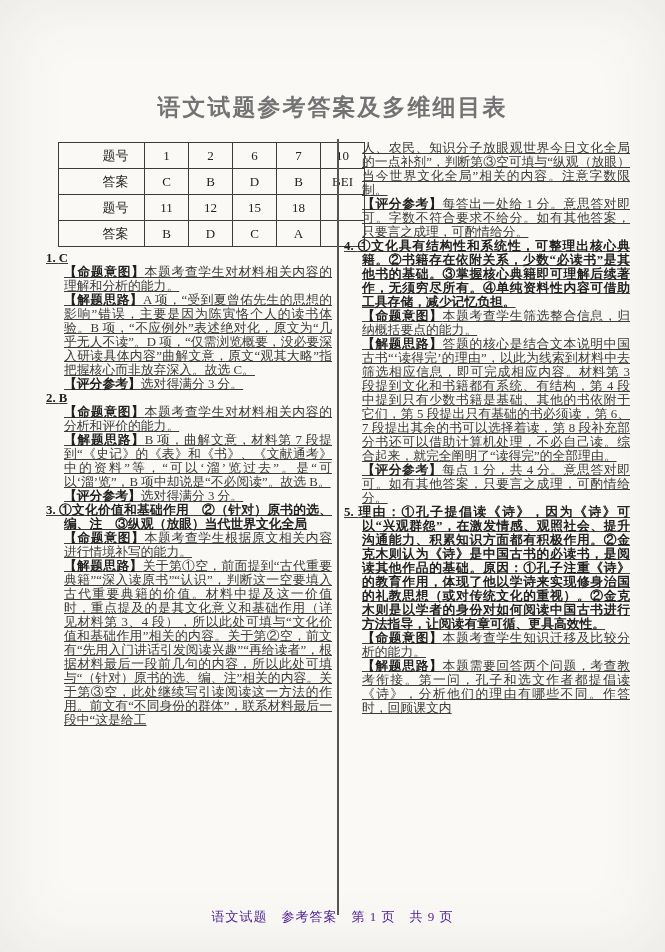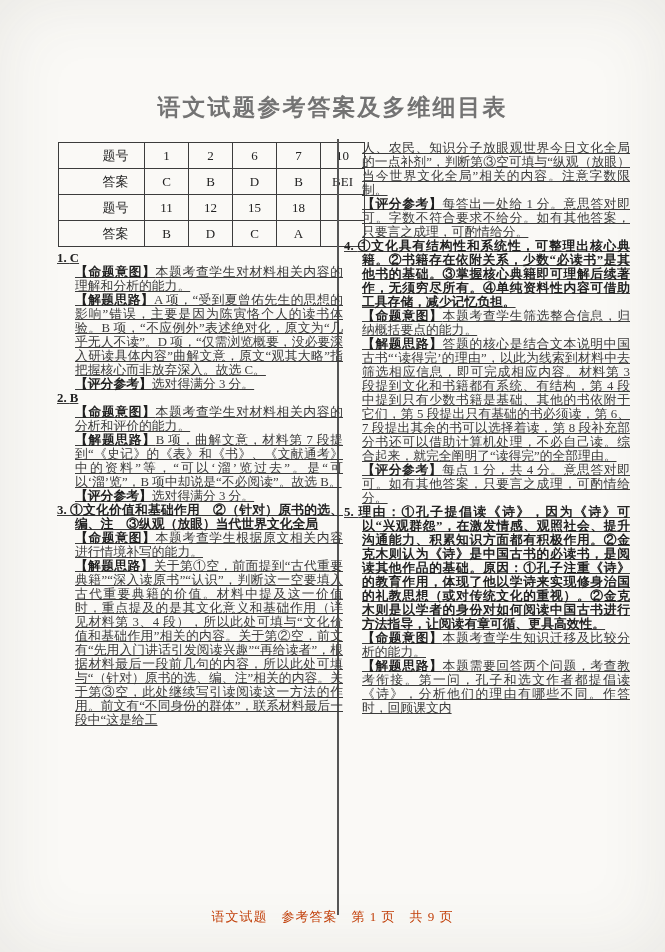--- a/index.html
+++ b/index.html
@@ -15,27 +15,27 @@
       font-size:23px;font-weight:bold;letter-spacing:2px;color:#737373;}
   .anstable{position:absolute;left:58px;top:142px;border-collapse:collapse;
       font-size:13px;color:#222;}
   .anstable td{border:1.6px solid #3c3c3c;text-align:center;height:25px;padding:0;}
   .anstable td.hd{width:57px;padding-left:28px;}
   .anstable td.val{width:43px;}
   .divider{position:absolute;left:337px;top:139px;width:2px;height:776px;background:#565656;}
   .col{position:absolute;width:286px;font-size:12.8px;line-height:14px;
       text-align:justify;color:#3b3b3b;overflow:hidden;text-decoration:underline;}
   .col p{margin:0;}
-  .left{left:57px;top:251px;height:666px;}
+  .left{left:46px;top:251px;height:666px;}
   .right{left:344px;top:141px;height:776px;}
   .blk{padding-left:18px;}
   .item{text-indent:-18px;font-weight:bold;color:#222;}
   .tag{font-weight:bold;color:#1f1f1f;}
   .footer{position:absolute;top:908px;left:0;width:100%;text-align:center;
-      font-size:13px;color:#c2410c;letter-spacing:1px;}
+      font-size:13px;color:#4c1d95;letter-spacing:1px;}
 </style>
 </head>
 <body>
 
 <div class="page">
   <div class="t2">语文试题参考答案及多维细目表</div>
 
   <table class="anstable">
     <tbody>
         <tr>

